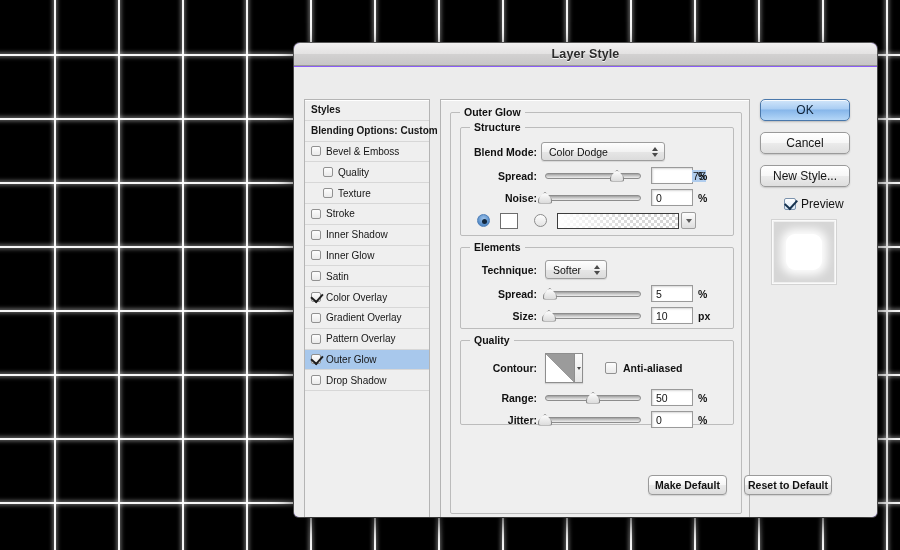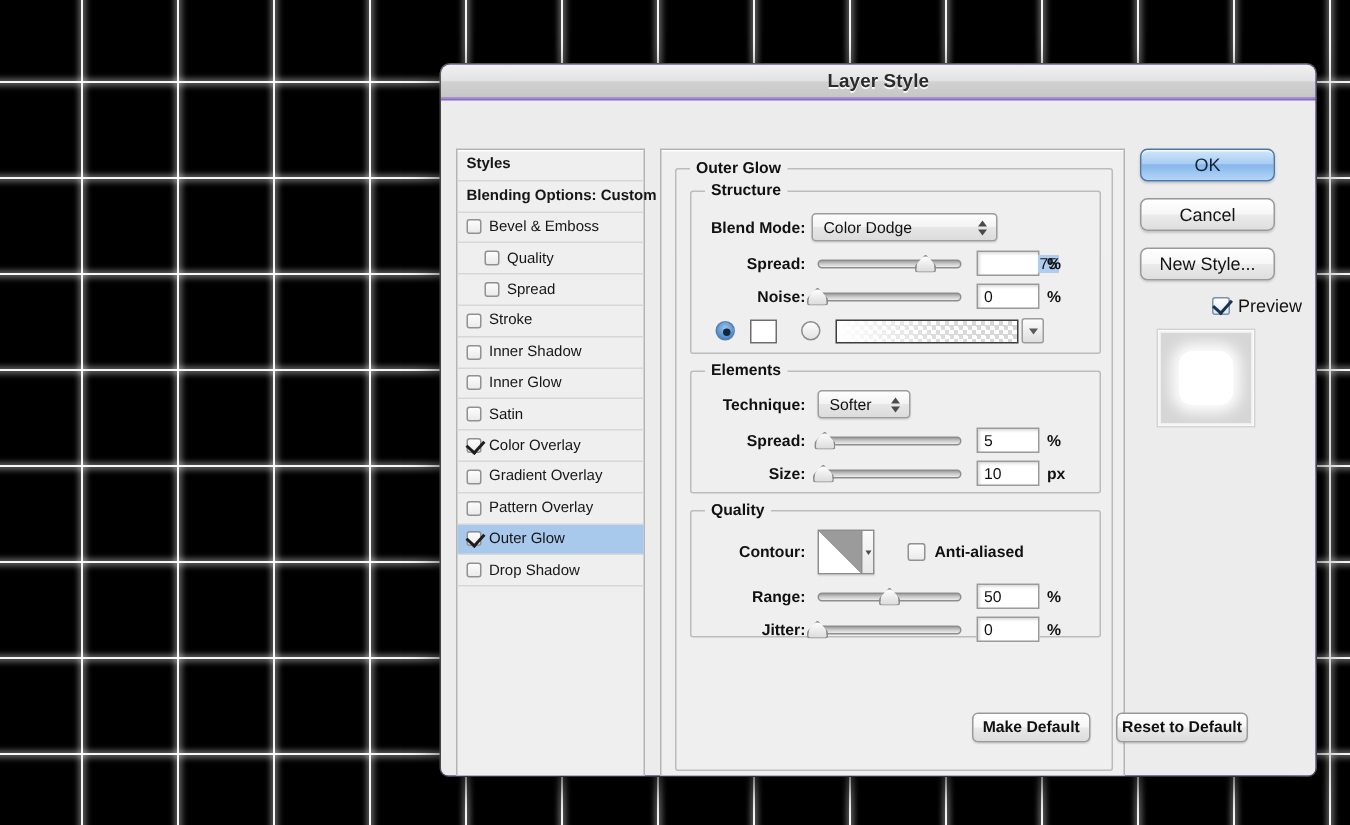--- a/index.html
+++ b/index.html
@@ -316,21 +316,21 @@
     margin-bottom: 11px;
   }
   .bigbtn.primary {
     color: #10243a;
     border: 1px solid #4a78ab;
     background: linear-gradient(to bottom,#d2e6fa 0%,#a9cdf3 45%,#86b6ea 50%,#b4d6f7 100%);
     box-shadow: 0 1px 2px rgba(0,0,0,0.22), inset 0 1px 0 rgba(255,255,255,0.8);
   }
   #preview-row {
     display: flex; align-items: center;
-    margin-left: 24px; margin-top: -1px; margin-bottom: 8px; justify-content: flex-end;
+    margin-left: 24px; margin-top: -1px; margin-bottom: 8px;
   }
   #preview-row .cb2 {
     width: 12px; height: 12px;
     border: 1px solid #7c93ad;
     border-radius: 2px;
     background: linear-gradient(to bottom,#ffffff,#dce9f7);
     margin-right: 5px; position: relative; flex: 0 0 auto;
   }
   #preview-row .cb2::after {
     content: ""; position: absolute;
@@ -386,21 +386,21 @@
         <div class="sl-row">
           <span class="cb"></span>
           <span>Bevel &amp; Emboss</span>
         </div>
         <div class="sl-row indent">
           <span class="cb"></span>
           <span>Quality</span>
         </div>
         <div class="sl-row indent">
           <span class="cb"></span>
-          <span>Spread</span>
+          <span>Texture</span>
         </div>
         <div class="sl-row">
           <span class="cb"></span>
           <span>Stroke</span>
         </div>
         <div class="sl-row">
           <span class="cb"></span>
           <span>Inner Shadow</span>
         </div>
         <div class="sl-row">

